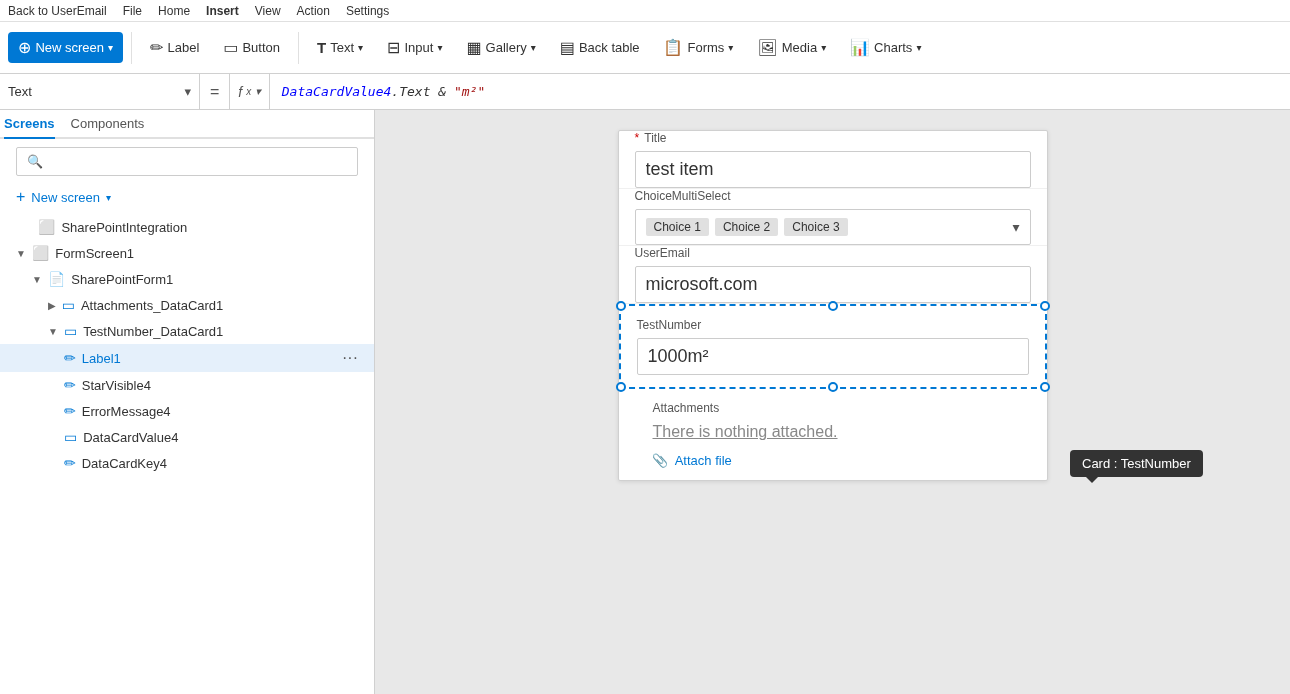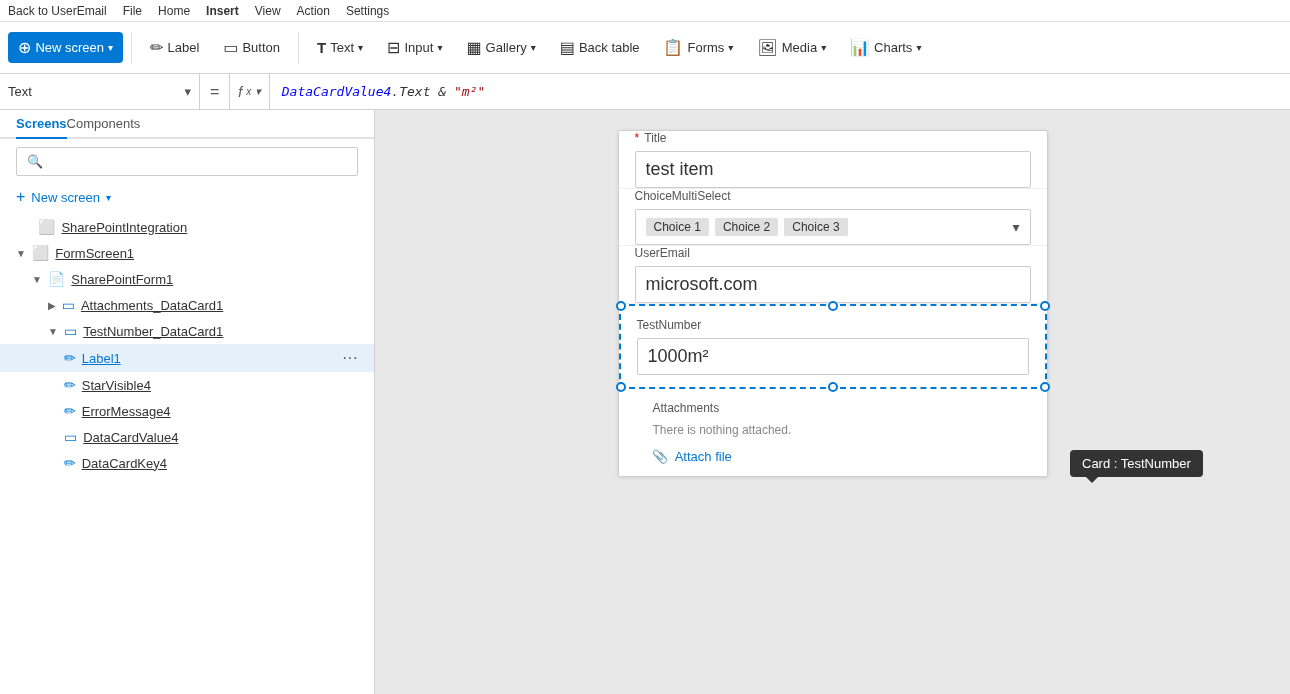--- a/index.html
+++ b/index.html
@@ -137,21 +137,22 @@
     .close-btn {
       cursor: pointer;
       font-size: 16px;
       color: #555;
       background: none;
       border: none;
       padding: 2px 6px;
     }
     .sidebar-tabs {
       display: flex;
-      padding: 0 16px;
+      padding: 0 4px;
+      gap: 16px;
       border-bottom: 2px solid #e0e0e0;
       margin-bottom: 8px;
     }
     .sidebar-tab {
       padding: 6px 0;
       font-size: 13px;
       color: #555;
       cursor: pointer;
       border-bottom: 2px solid transparent;
       margin-bottom: -2px;
@@ -208,21 +209,21 @@
       position: relative;
     }
     .tree-item.selected { background: #e5f0fb; }
     .tree-item.selected .tree-label { color: #0078d4; }
     .tree-chevron { font-size: 10px; color: #666; }
     .tree-icon { font-size: 14px; }
     .tree-icon-screen { color: #0078d4; }
     .tree-icon-form { color: #6264a7; }
     .tree-icon-label { color: #0078d4; }
     .tree-icon-card { color: #0078d4; }
-    .tree-label { font-size: 13px; text-decoration: underline; }
+    .tree-label { font-size: 13px; }
     .tree-ellipsis {
       margin-left: auto;
       color: #555;
       font-size: 16px;
     }
 
     
     .canvas {
       flex: 1;
       background: #e8e8e8;
@@ -325,23 +326,24 @@
 
     .attachments-area {
       padding: 12px 34px;
     }
     .attachments-label {
       font-size: 12px;
       color: #555;
       margin-bottom: 8px;
     }
     .attachments-empty {
-      font-size: 12px;
+      font-size: 16px;
       color: #888;
       margin-bottom: 12px;
+      text-decoration: underline;
     }
     .attach-btn {
       display: flex;
       align-items: center;
       gap: 6px;
       color: #0078d4;
       font-size: 13px;
       cursor: pointer;
       background: none;
       border: none;

